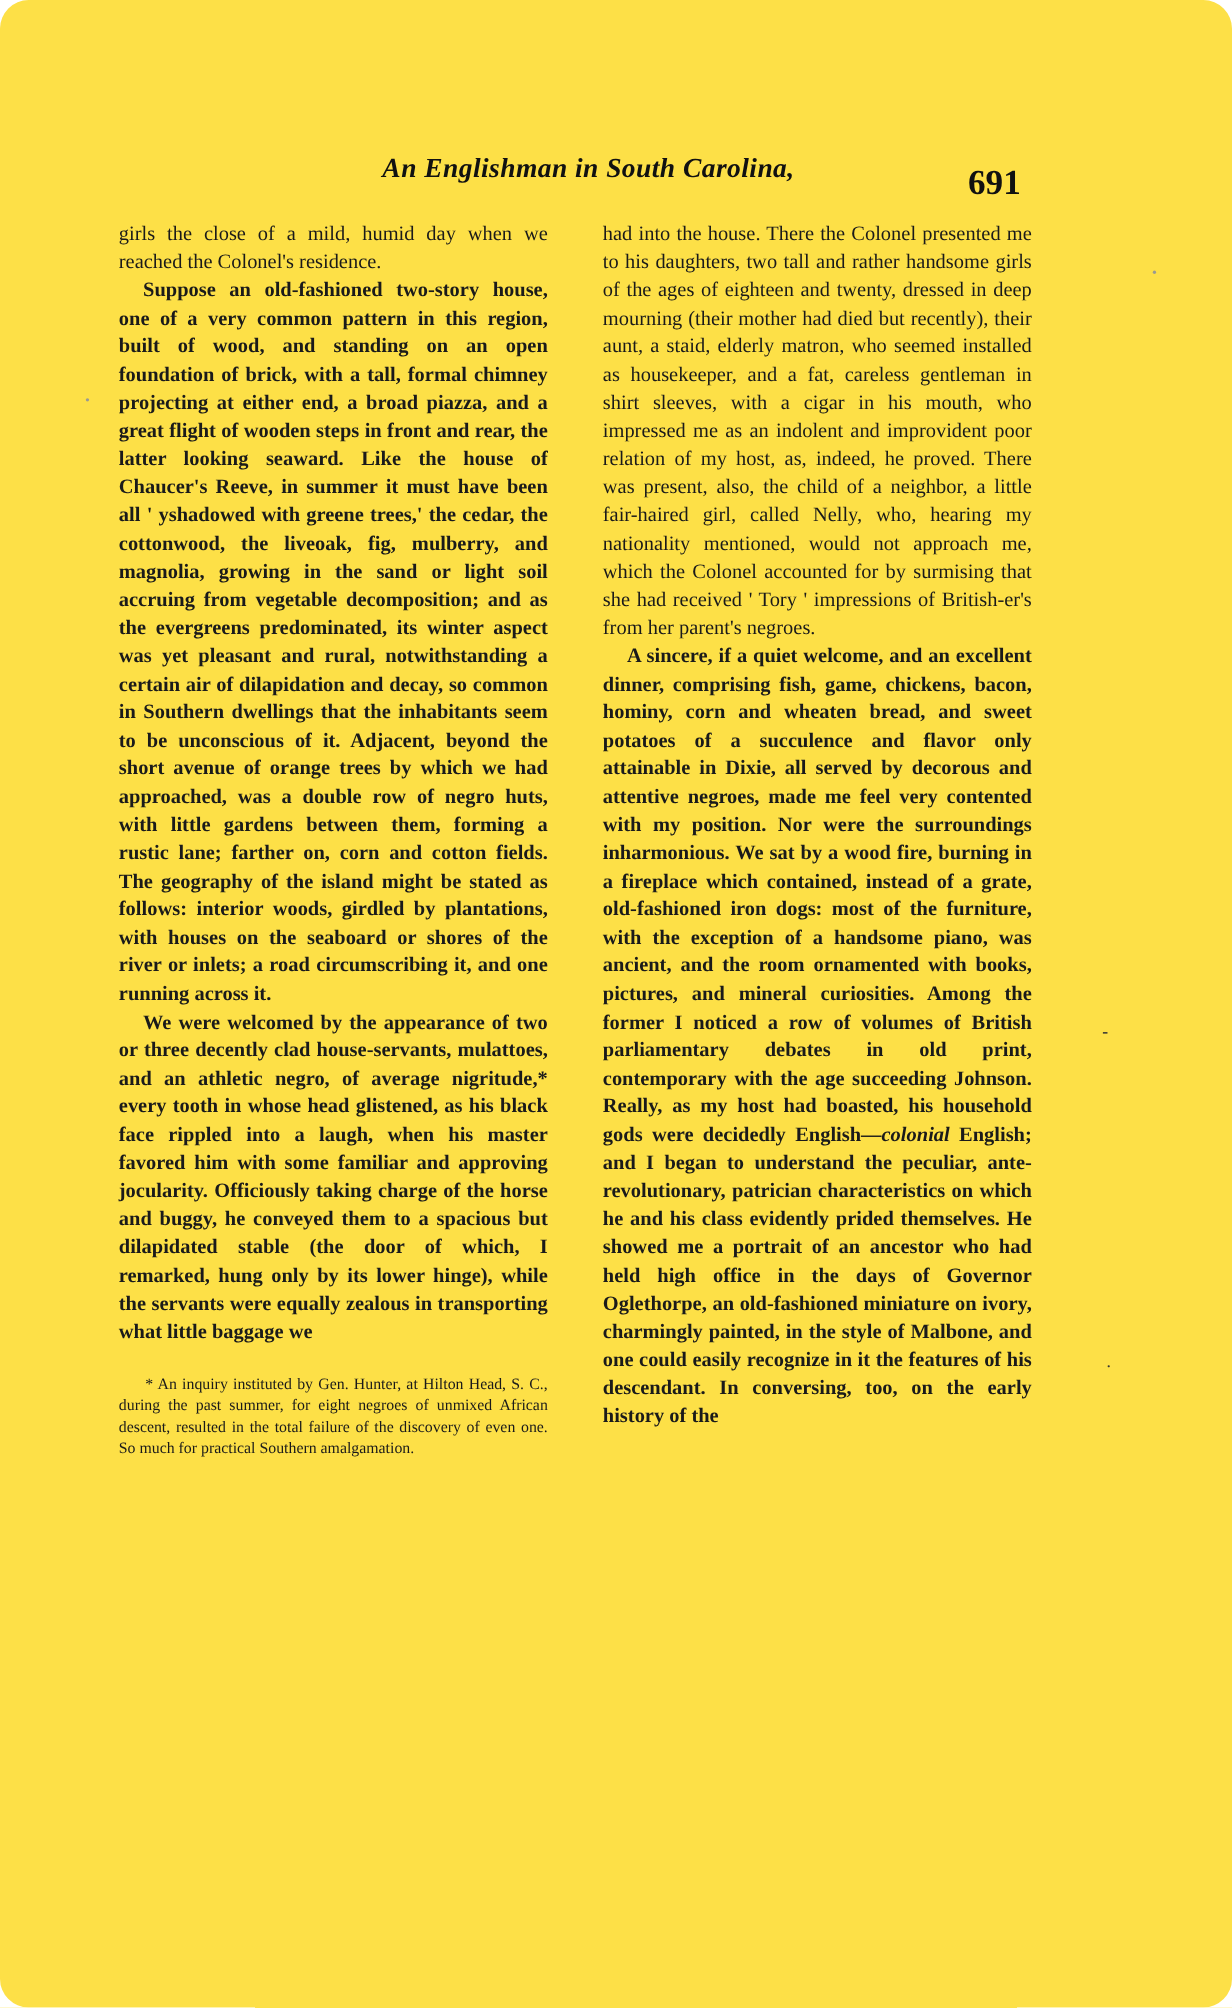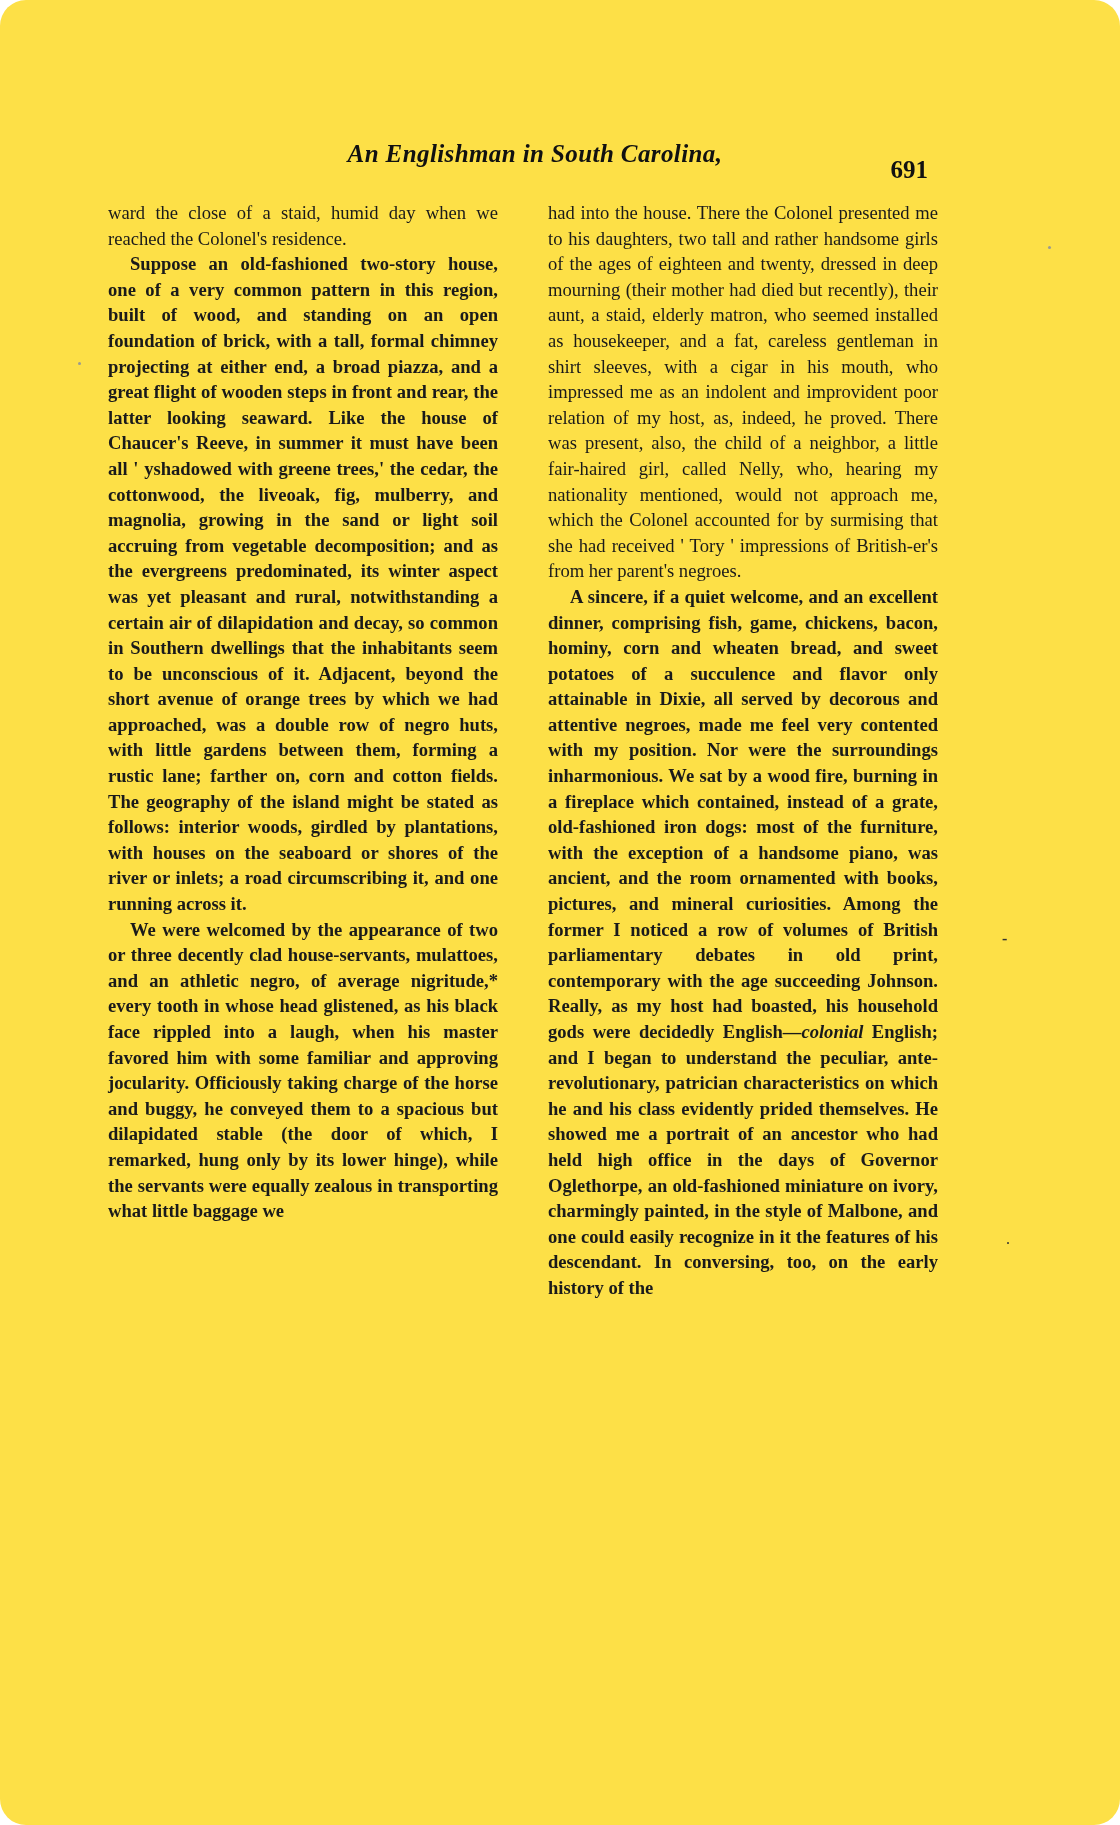--- a/index.html
+++ b/index.html
@@ -39,21 +39,21 @@
     color: #111;
     white-space: nowrap;
     margin-left: 24px;
   }
   .folio {
     position: absolute;
     right: 10px;
     bottom: 2px;
     font-family: "Liberation Serif", serif;
     font-weight: 700;
-    font-size: 25px;
+    font-size: 32px;
     color: #111;
   }
   .columns {
     display: flex;
     justify-content: space-between;
     margin-top: 14px;
   }
   .col {
     width: 390px;
   }
@@ -122,24 +122,28 @@
   <div class="page-inner">
 
     <div class="header-row">
       <div class="running-head">An Englishman in South Carolina,</div>
       <div class="folio">691</div>
     </div>
 
     <div class="columns">
 
       <div class="col">
-        <p>ward the close of a staid, humid day when we reached the Colonel's residence.</p>
+        <p>girls the close of a mild, humid day when we reached the Colonel's residence.</p>
         <p class="indent">Suppose an old-fashioned two-story house, one of a very common pattern in this region, built of wood, and standing on an open foundation of brick, with a tall, formal chimney projecting at either end, a broad piazza, and a great flight of wooden steps in front and rear, the latter looking seaward.  Like the house of Chaucer's Reeve, in summer it must have been all ' yshadowed with greene trees,' the cedar, the cottonwood, the liveoak, fig, mulberry, and magnolia, growing in the sand or light soil accruing from vegetable decomposition; and as the evergreens predominated, its winter aspect was yet pleasant and rural, notwithstanding a certain air of dilapidation and decay, so common in Southern dwellings that the inhabitants seem to be unconscious of it.  Adjacent, beyond the short avenue of orange trees by which we had approached, was a double row of negro huts, with little gardens between them, forming a rustic lane; farther on, corn and cotton fields. The geography of the island might be stated as follows: interior woods, girdled by plantations, with houses on the seaboard or shores of the river or inlets; a road circumscribing it, and one running across it.</p>
         <p class="indent">We were welcomed by the appearance of two or three decently clad house-servants, mulattoes, and an athletic negro, of average nigritude,* every tooth in whose head glistened, as his black face rippled into a laugh, when his master favored him with some familiar and approving jocularity.  Officiously taking charge of the horse and buggy, he conveyed them to a spacious but dilapidated stable (the door of which, I remarked, hung only by its lower hinge), while the servants were equally zealous in transporting what little baggage we</p>
 
+        <div class="footnote">
+
+          <p>* An inquiry instituted by Gen. Hunter, at Hilton Head, S. C., during the past summer, for eight negroes of unmixed African descent, resulted in the total failure of the discovery of even one. So much for practical Southern amalgamation.</p>
+        </div>
       </div>
 
       <div class="col">
         <p>had into the house.  There the Colonel presented me to his daughters, two tall and rather handsome girls of the ages of eighteen and twenty, dressed in deep mourning (their mother had died but recently), their aunt, a staid, elderly matron, who seemed installed as housekeeper, and a fat, careless gentleman in shirt sleeves, with a cigar in his mouth, who impressed me as an indolent and improvident poor relation of my host, as, indeed, he proved.  There was present, also, the child of a neighbor, a little fair-haired girl, called Nelly, who, hearing my nationality mentioned, would not approach me, which the Colonel accounted for by surmising that she had received ' Tory ' impressions of British-er's from her parent's negroes.</p>
         <p class="indent"><span>A sincere, if a quiet welcome, and an excellent dinner, comprising fish, game, chickens, bacon, hominy, corn and wheaten bread, and sweet potatoes of a succulence and flavor only attainable in Dixie, all served by decorous and attentive negroes, made me feel very contented with my position.  Nor were the surroundings inharmonious.  We sat by a wood fire, burning in a fireplace which contained, instead of a grate, old-fashioned iron dogs: most of the furniture, with the exception of a handsome piano, was ancient, and the room ornamented with books, pictures, and mineral curiosities.  Among the former I noticed a row of volumes of British parliamentary debates in old print, contemporary with the age succeeding Johnson.  Really, as my host had boasted, his household gods were decidedly English—</span><span class="italic">colonial</span><span> English; and I began to understand the peculiar, ante-revolutionary, patrician characteristics on which he and his class evidently prided themselves.  He showed me a portrait of an ancestor who had held high office in the days of Governor Oglethorpe, an old-fashioned miniature on ivory, charmingly painted, in the style of Malbone, and one could easily recognize in it the features of his descendant.  In conversing, too, on the early history of the</span></p>
       </div>
 
     </div>
   </div>
 

